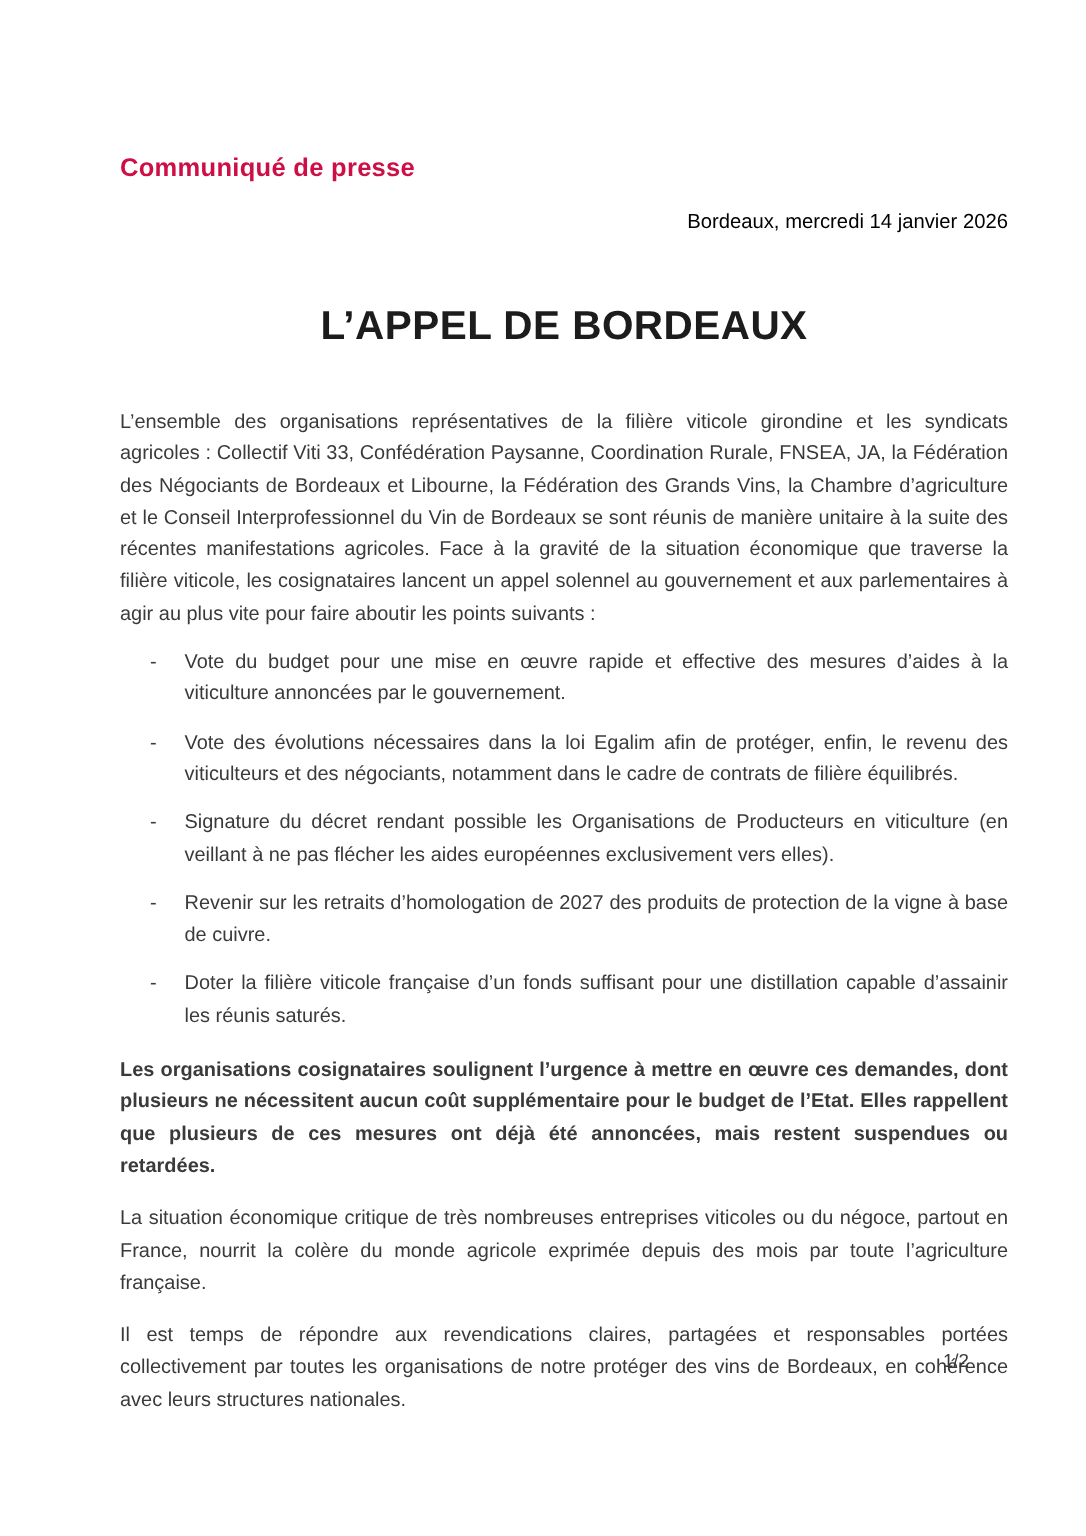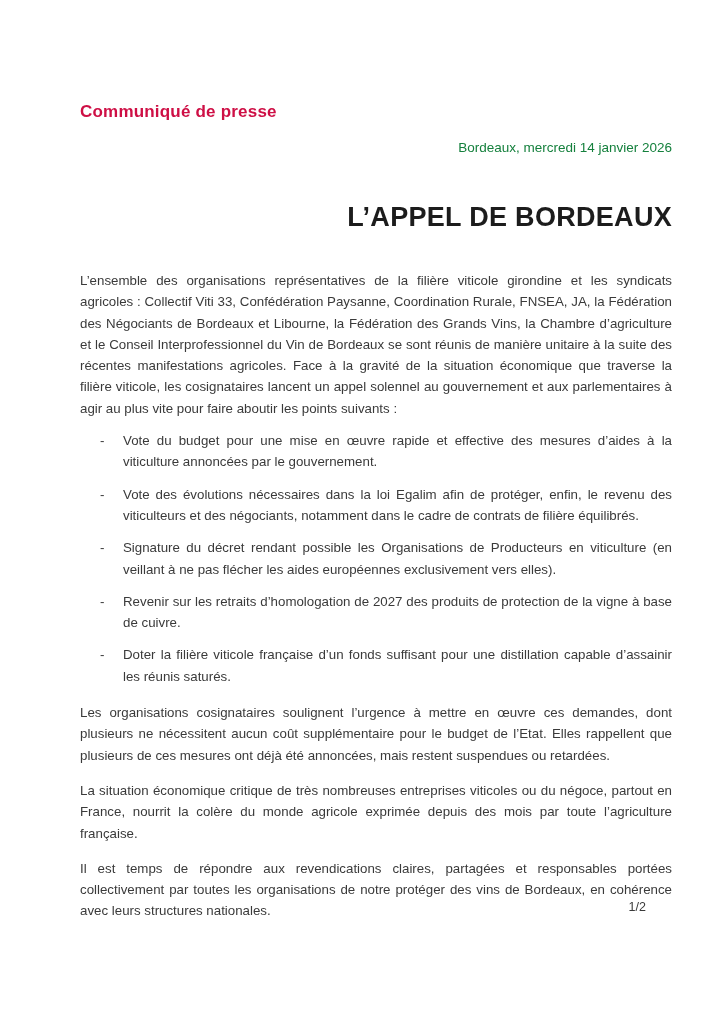--- a/index.html
+++ b/index.html
@@ -23,21 +23,21 @@
     font-size: 17px;
     line-height: 22px;
     font-weight: bold;
     letter-spacing: 0.2px;
   }
   .dateline {
     margin-top: 16px;
     font-size: 13.5px;
     line-height: 18px;
     text-align: right;
-    color: #15803d;
+    color: #000000;
   }
   .doc-title {
     margin-top: 45px;
     font-size: 27px;
     line-height: 31px;
     font-weight: bold;
     text-align: center;
     color: #1c1c1c;
     letter-spacing: 0.3px;
   }
@@ -84,21 +84,21 @@
 </style>
 </head>
 <body>
 
 <div class="page">
 
   <div class="press-label">Communiqué de presse</div>
 
   <div class="dateline">Bordeaux, mercredi 14 janvier 2026</div>
 
-  <h1 class="doc-title" style="margin-bottom:0;text-align:right;">L’APPEL DE BORDEAUX</h1>
+  <h1 class="doc-title" style="margin-bottom:0;">L’APPEL DE BORDEAUX</h1>
 
   <p class="body-text intro" style="margin-bottom:0;">L’ensemble des organisations représentatives de la filière viticole girondine et les syndicats agricoles : Collectif Viti 33, Confédération Paysanne, Coordination Rurale, FNSEA, JA, la Fédération des Négociants de Bordeaux et Libourne, la Fédération des Grands Vins, la Chambre d’agriculture et le Conseil Interprofessionnel du Vin de Bordeaux se sont réunis de manière unitaire à la suite des récentes manifestations agricoles. Face à la gravité de la situation économique que traverse la filière viticole, les cosignataires lancent un appel solennel au gouvernement et aux parlementaires à agir au plus vite pour faire aboutir les points suivants :</p>
 
   <div class="bullet-list body-text">
     <div class="bullet-item">
       <span class="bullet-marker">-</span>
       <span class="bullet-text">Vote du budget pour une mise en œuvre rapide et effective des mesures d’aides à la viticulture annoncées par le gouvernement.</span>
     </div>
     <div class="bullet-item">
       <span class="bullet-marker">-</span>
@@ -111,21 +111,21 @@
     <div class="bullet-item">
       <span class="bullet-marker">-</span>
       <span class="bullet-text">Revenir sur les retraits d’homologation de 2027 des produits de protection de la vigne à base de cuivre.</span>
     </div>
     <div class="bullet-item">
       <span class="bullet-marker">-</span>
       <span class="bullet-text">Doter la filière viticole française d’un fonds suffisant pour une distillation capable d’assainir les réunis saturés.</span>
     </div>
   </div>
 
-  <p class="body-text closing-para first" style="margin-bottom:0;">Les organisations cosignataires soulignent l’urgence à mettre en œuvre ces demandes, dont plusieurs ne nécessitent aucun coût supplémentaire pour le budget de l’Etat. Elles rappellent que plusieurs de ces mesures ont déjà été annoncées, mais restent suspendues ou retardées.</p>
+  <p class="body-text closing-para first" style="margin-bottom:0;font-weight:bold;">Les organisations cosignataires soulignent l’urgence à mettre en œuvre ces demandes, dont plusieurs ne nécessitent aucun coût supplémentaire pour le budget de l’Etat. Elles rappellent que plusieurs de ces mesures ont déjà été annoncées, mais restent suspendues ou retardées.</p>
 
   <p class="body-text closing-para" style="margin-bottom:0;">La situation économique critique de très nombreuses entreprises viticoles ou du négoce, partout en France, nourrit la colère du monde agricole exprimée depuis des mois par toute l’agriculture française.</p>
 
   <p class="body-text closing-para" style="margin-bottom:0;">Il est temps de répondre aux revendications claires, partagées et responsables portées collectivement par toutes les organisations de notre protéger des vins de Bordeaux, en cohérence avec leurs structures nationales.</p>
 
   <div class="page-number">1/2</div>
 
 </div>
 
 </body></html>

